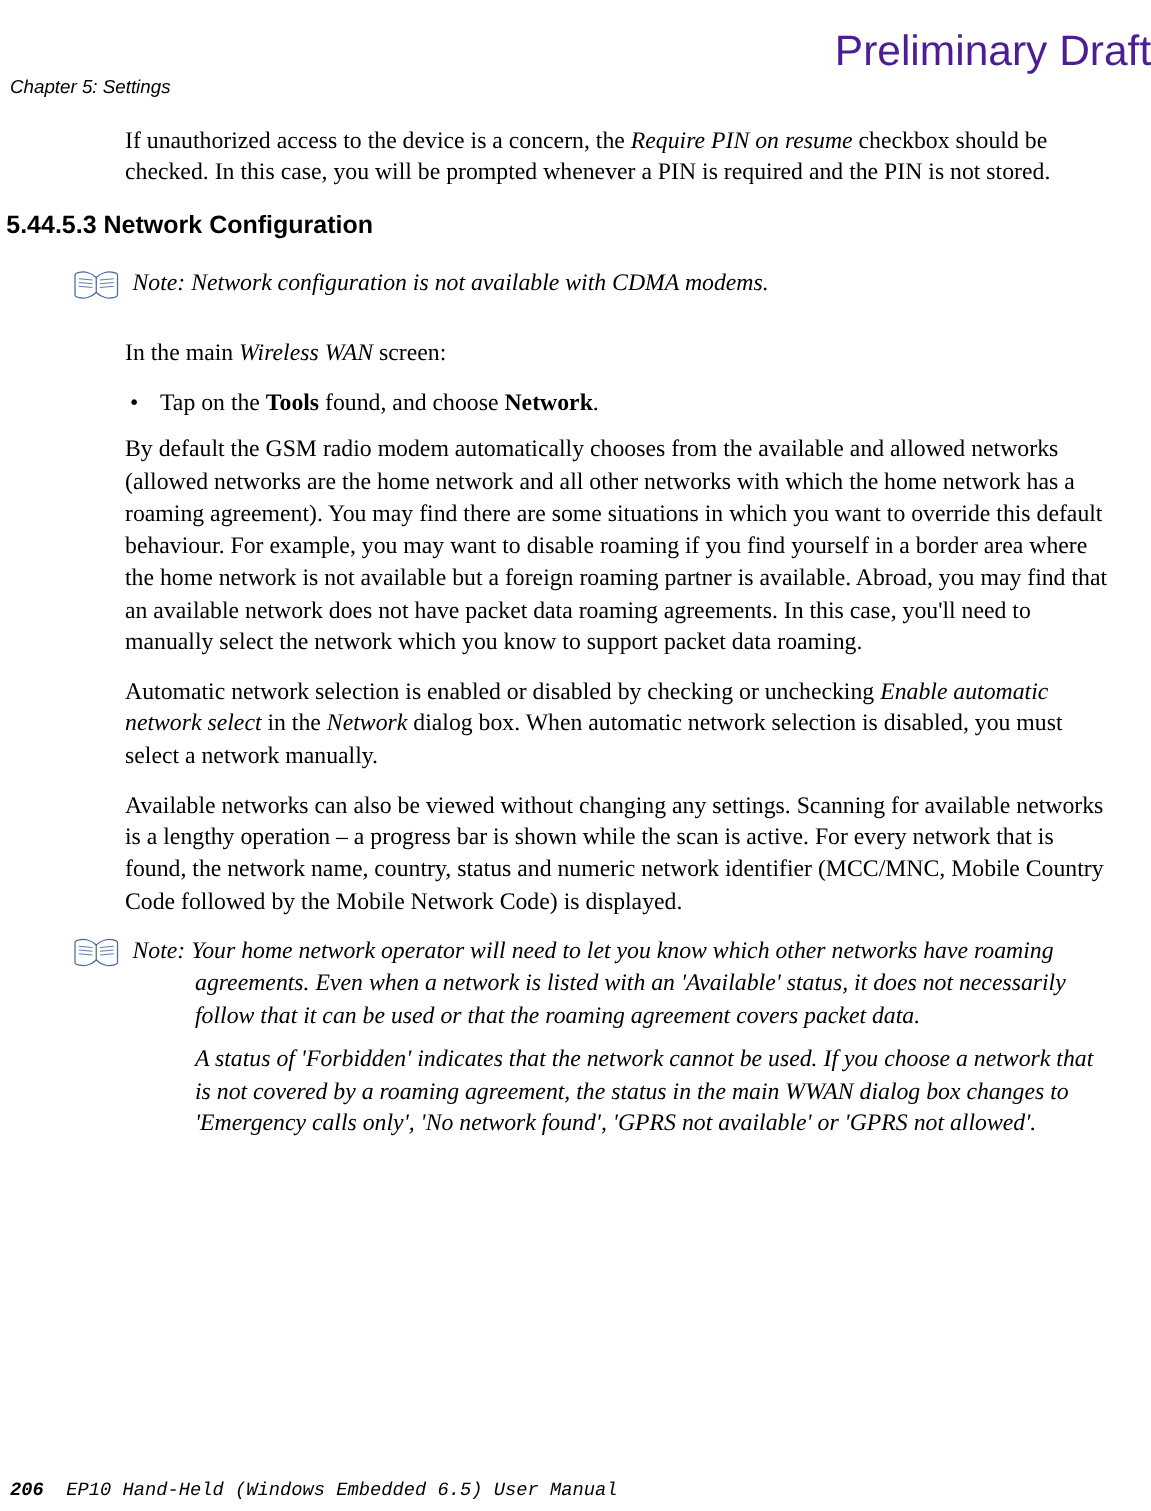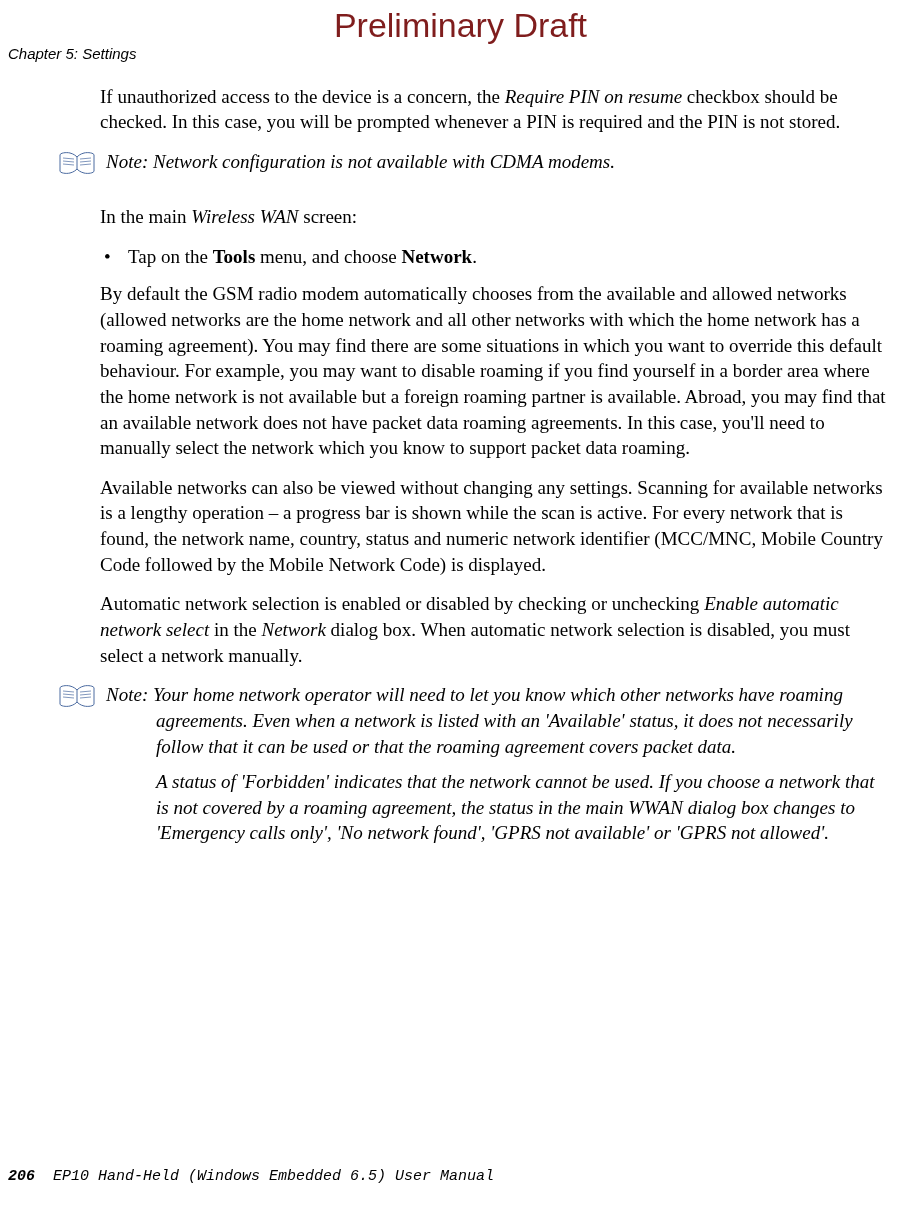--- a/index.html
+++ b/index.html
@@ -12,25 +12,26 @@
     width: 921px;
   }
   .page {
     position: relative;
     width: 921px;
     height: 1209px;
     padding: 0;
     box-sizing: border-box;
   }
   .draft-header {
-    text-align: center;
-    color: #7f1d1d;
+    text-align: right;
+    color: #4c1d95;
     font-size: 34px;
     font-family: Arial, Helvetica, sans-serif;
     padding-top: 6px;
+    margin-top: 16px;
   }
   .chapter-line {
     font-family: "Trebuchet MS", Verdana, Arial, sans-serif;
     font-style: italic;
     font-size: 15px;
     padding-left: 8px;
     line-height: 1.25;
   }
   .chapter-sub {
     font-family: "Trebuchet MS", Verdana, Arial, sans-serif;
@@ -114,20 +115,23 @@
   <div class="draft-header">Preliminary Draft</div>
 
   <div class="chapter-line">Chapter 5: Settings</div>
 
   <div class="content">
 
     <p class="para">
       <span>If unauthorized access to the device is a concern, the </span><span class="italic">Require PIN on resume</span><span> checkbox should be checked. In this case, you will be prompted whenever a PIN is required and the PIN is not stored.</span>
     </p>
 
+    <h3 class="section-heading">
+      <span>5.44.5.3 </span><span>Network Configuration</span>
+    </h3>
 
     <div class="note-block">
       <span class="note-icon">
         <svg width="38" height="26" viewBox="0 0 38 26">
           <path d="M2 4 C2 2 8 1 12 2 C16 3 18 5 19 6 C20 5 22 3 26 2 C30 1 36 2 36 4 L36 20 C36 22 30 23 26 22 C22 21 20 19 19 18 C18 19 16 21 12 22 C8 23 2 22 2 20 Z" fill="#fff" stroke="#4a6aa0" stroke-width="1"></path>
           <line x1="19" y1="6" x2="19" y2="18" stroke="#4a6aa0" stroke-width="1"></line>
           <line x1="5" y1="7" x2="16" y2="8" stroke="#4a6aa0" stroke-width="0.7"></line>
           <line x1="5" y1="10" x2="16" y2="11" stroke="#4a6aa0" stroke-width="0.7"></line>
           <line x1="5" y1="13" x2="16" y2="14" stroke="#4a6aa0" stroke-width="0.7"></line>
           <line x1="22" y1="8" x2="33" y2="7" stroke="#4a6aa0" stroke-width="0.7"></line>
@@ -137,31 +141,31 @@
       </span>
       <div class="note-text">Note: Network configuration is not available with CDMA modems.</div>
     </div>
 
     <p class="para">
       <span>In the main </span><span class="italic">Wireless WAN</span><span> screen:</span>
     </p>
 
     <ul class="bullet">
       <li>
-        <span>Tap on the </span><span class="bold">Tools</span><span> menu, and choose </span><span class="bold">Network</span><span>.</span>
+        <span>Tap on the </span><span class="bold">Tools</span><span> found, and choose </span><span class="bold">Network</span><span>.</span>
       </li>
     </ul>
 
     <p class="para">By default the GSM radio modem automatically chooses from the available and allowed networks (allowed networks are the home network and all other networks with which the home network has a roaming agreement). You may find there are some situations in which you want to override this default behaviour. For example, you may want to disable roaming if you find yourself in a border area where the home network is not available but a foreign roaming partner is available. Abroad, you may find that an available network does not have packet data roaming agreements. In this case, you'll need to manually select the network which you know to support packet data roaming.</p>
 
-    <p class="para">Available networks can also be viewed without changing any settings. Scanning for available networks is a lengthy operation – a progress bar is shown while the scan is active. For every network that is found, the network name, country, status and numeric network identifier (MCC/MNC, Mobile Country Code followed by the Mobile Network Code) is displayed.</p>
-
     <p class="para">
       <span>Automatic network selection is enabled or disabled by checking or unchecking </span><span class="italic">Enable automatic network select</span><span> in the </span><span class="italic">Network</span><span> dialog box. When automatic network selection is disabled, you must select a network manually.</span>
     </p>
+
+    <p class="para">Available networks can also be viewed without changing any settings. Scanning for available networks is a lengthy operation – a progress bar is shown while the scan is active. For every network that is found, the network name, country, status and numeric network identifier (MCC/MNC, Mobile Country Code followed by the Mobile Network Code) is displayed.</p>
 
     <div class="note-block">
       <span class="note-icon">
         <svg width="38" height="26" viewBox="0 0 38 26">
           <path d="M2 4 C2 2 8 1 12 2 C16 3 18 5 19 6 C20 5 22 3 26 2 C30 1 36 2 36 4 L36 20 C36 22 30 23 26 22 C22 21 20 19 19 18 C18 19 16 21 12 22 C8 23 2 22 2 20 Z" fill="#fff" stroke="#4a6aa0" stroke-width="1"></path>
           <line x1="19" y1="6" x2="19" y2="18" stroke="#4a6aa0" stroke-width="1"></line>
           <line x1="5" y1="7" x2="16" y2="8" stroke="#4a6aa0" stroke-width="0.7"></line>
           <line x1="5" y1="10" x2="16" y2="11" stroke="#4a6aa0" stroke-width="0.7"></line>
           <line x1="5" y1="13" x2="16" y2="14" stroke="#4a6aa0" stroke-width="0.7"></line>
           <line x1="22" y1="8" x2="33" y2="7" stroke="#4a6aa0" stroke-width="0.7"></line>

